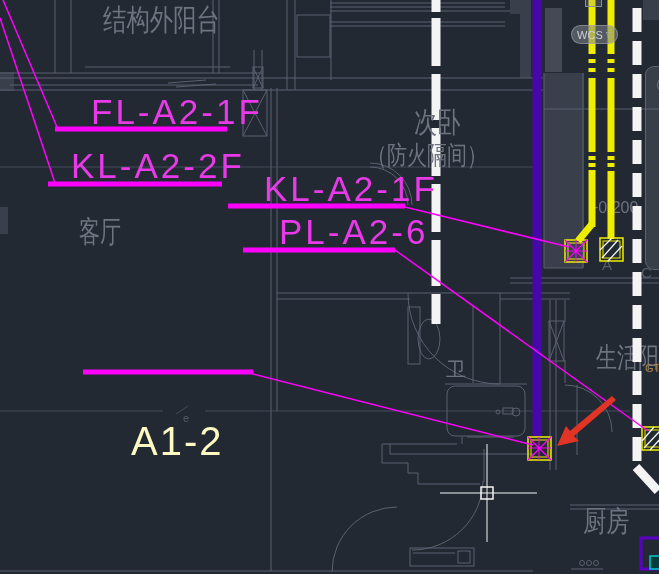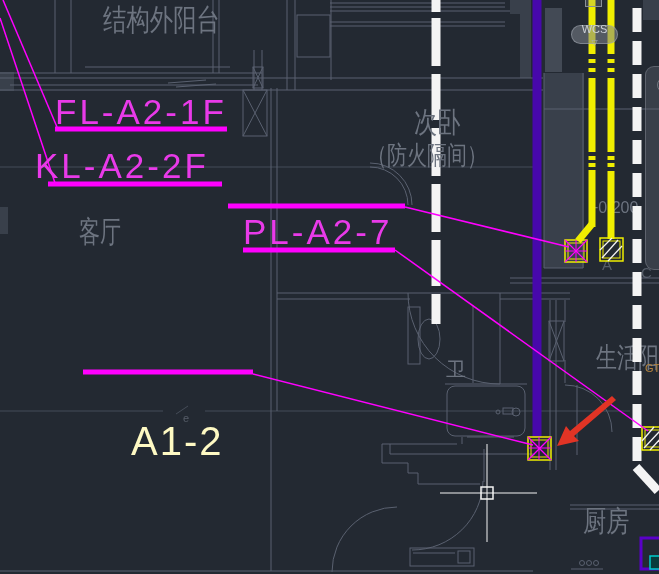--- a/index.html
+++ b/index.html
@@ -4,25 +4,25 @@
 <style>
   html,body{margin:0;padding:0;background:#111;}
   .canvas{position:relative;width:659px;height:574px;background:#232932;overflow:hidden;
           font-family:"Liberation Sans",sans-serif;}
   .layer{position:absolute;left:0;top:0;width:659px;height:574px;}
   #under{z-index:1;} #svglayer{z-index:2;} #over{z-index:3;}
   svg{display:block;}
   .t{position:absolute;white-space:nowrap;color:#6d7480;line-height:1;}
   .cjk{transform-origin:left top;}
   .plabel{position:absolute;white-space:nowrap;color:#e93ae9;font-size:35px;
-          letter-spacing:3px;line-height:1;font-weight:400;}
+          letter-spacing:3px;line-height:1;font-weight:400;margin-left:36px;}
   .pill{position:absolute;left:571px;top:25px;width:47px;height:19px;border-radius:10px;
         background:rgba(125,131,141,.55);border:1px solid rgba(170,176,186,.5);
         display:flex;align-items:center;justify-content:center;gap:3px;
-        font-size:11px;color:#ced2d9;box-sizing:border-box;flex-direction:column;}
+        font-size:11px;color:#ced2d9;box-sizing:border-box;}
   .pill .tri{font-family:"DejaVu Sans",sans-serif;font-size:8px;color:#aab0b8;}
   .navbar{position:absolute;left:645px;top:66px;width:24px;height:204px;
           border-radius:9px 0 0 9px;background:rgba(95,101,111,.38);
           border:1px solid rgba(150,156,166,.4);border-right:none;box-sizing:border-box;
           display:flex;flex-direction:column;align-items:flex-end;padding:10px 0 0 6px;gap:16px;}
   .nvico{width:11px;height:11px;border:1.5px solid rgba(205,210,218,.38);margin-right:-4px;}
   .nvico.round{border-radius:50%;width:14px;height:14px;}
   .topfrag{position:absolute;left:585px;top:0;width:15px;height:6px;
            border:1px solid #8a9098;border-top:none;background:rgba(138,144,152,.25);}
   .sup{position:absolute;color:#565d68;line-height:1;}
@@ -188,21 +188,22 @@
     <div class="t cjk" style="left:414px;top:108px;font-size:29px;transform:scaleX(.8);">次卧</div>
     <div class="t cjk" style="left:367px;top:142px;font-size:26px;transform:scaleX(.77);">（防火隔间）</div>
     <div class="t cjk" style="left:79px;top:217px;font-size:30px;transform:scaleX(.7);">客厅</div>
     <div class="t" style="left:446px;top:359px;font-size:20px;">卫</div>
     <div class="t cjk" style="left:583px;top:507px;font-size:29px;transform:scaleX(.8);">厨房</div>
     <div class="t" style="left:96px;top:421px;font-size:40px;letter-spacing:2px;color:#fef9c3;margin-left:35px;">A1-2</div>
     <div class="sup" style="left:183px;top:413px;font-size:11px;">e</div>
 
     <div class="plabel" style="left:55px;top:94px;">FL-A2-1F</div>
     <div class="plabel" style="left:35px;top:148px;">KL-A2-2F</div>
-    <div class="plabel" style="left:243px;top:214px;">PL-A2-7</div>
+    <div class="plabel" style="left:228px;top:171px;">KL-A2-1F</div>
+    <div class="plabel" style="left:243px;top:214px;">PL-A2-6</div>
 
     <div class="topfrag"></div>
 
     <div class="pill">
       <span>WCS</span>
       <span class="tri">▽</span>
     </div>
 
     <div class="navbar">
       <span class="nvico round"></span>

